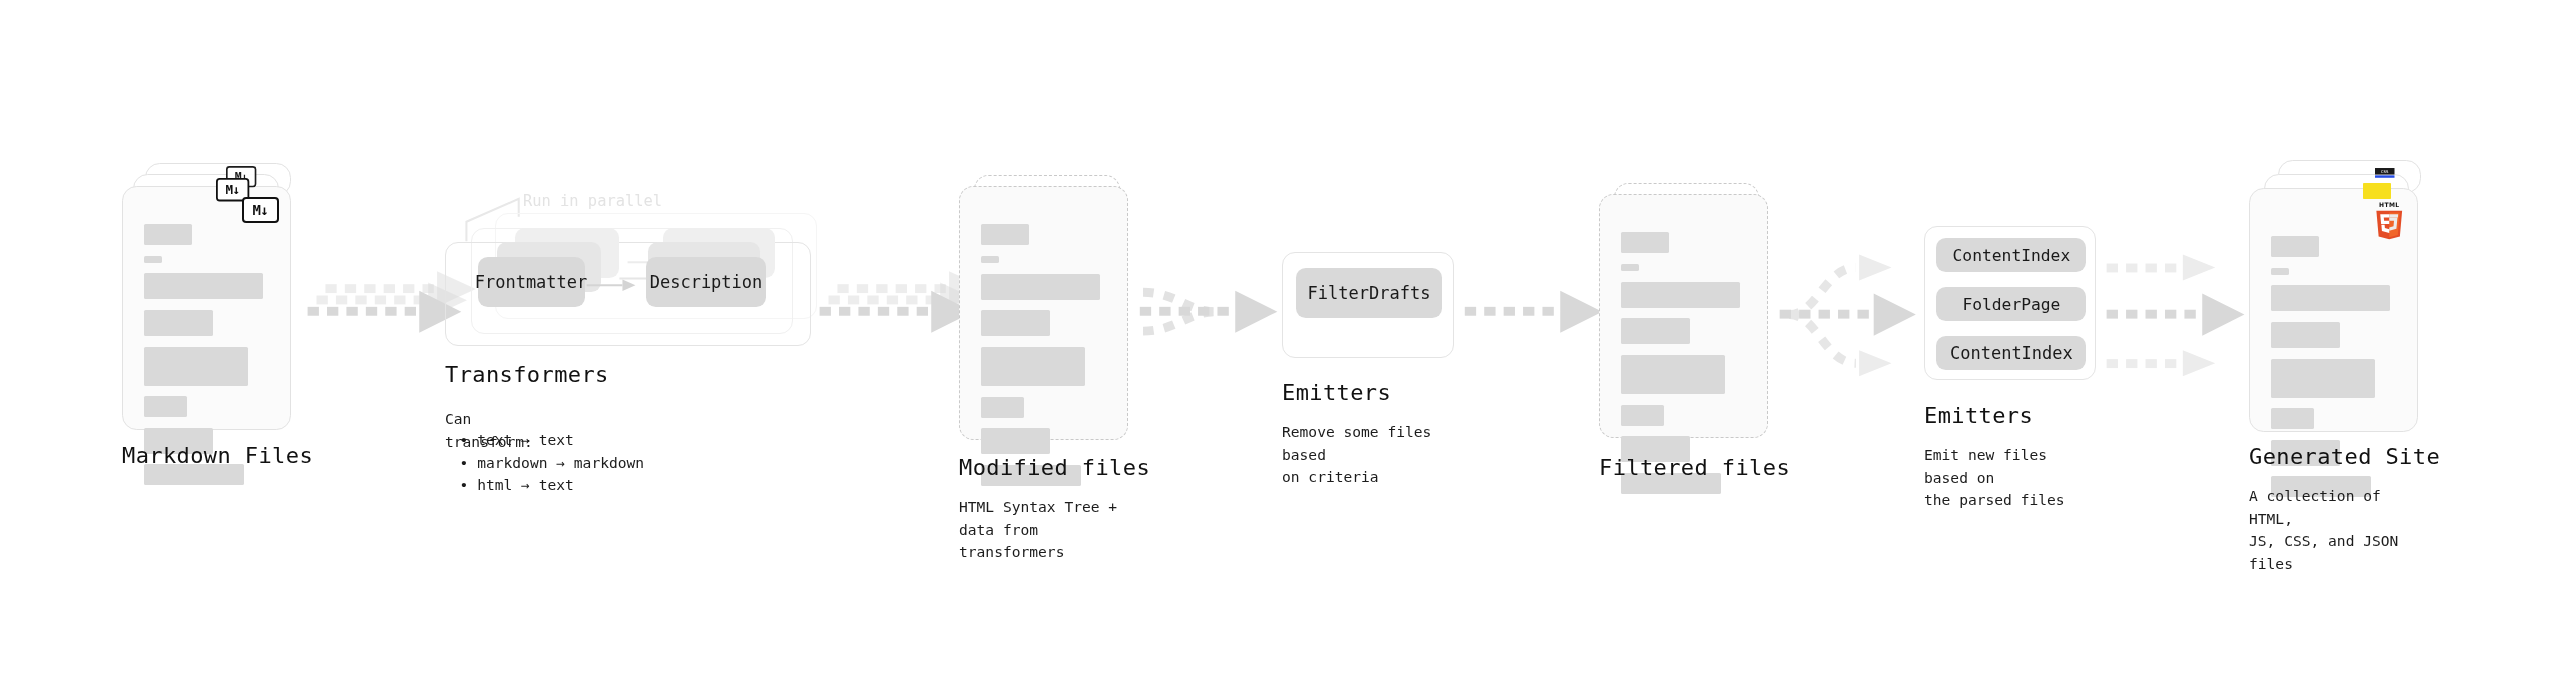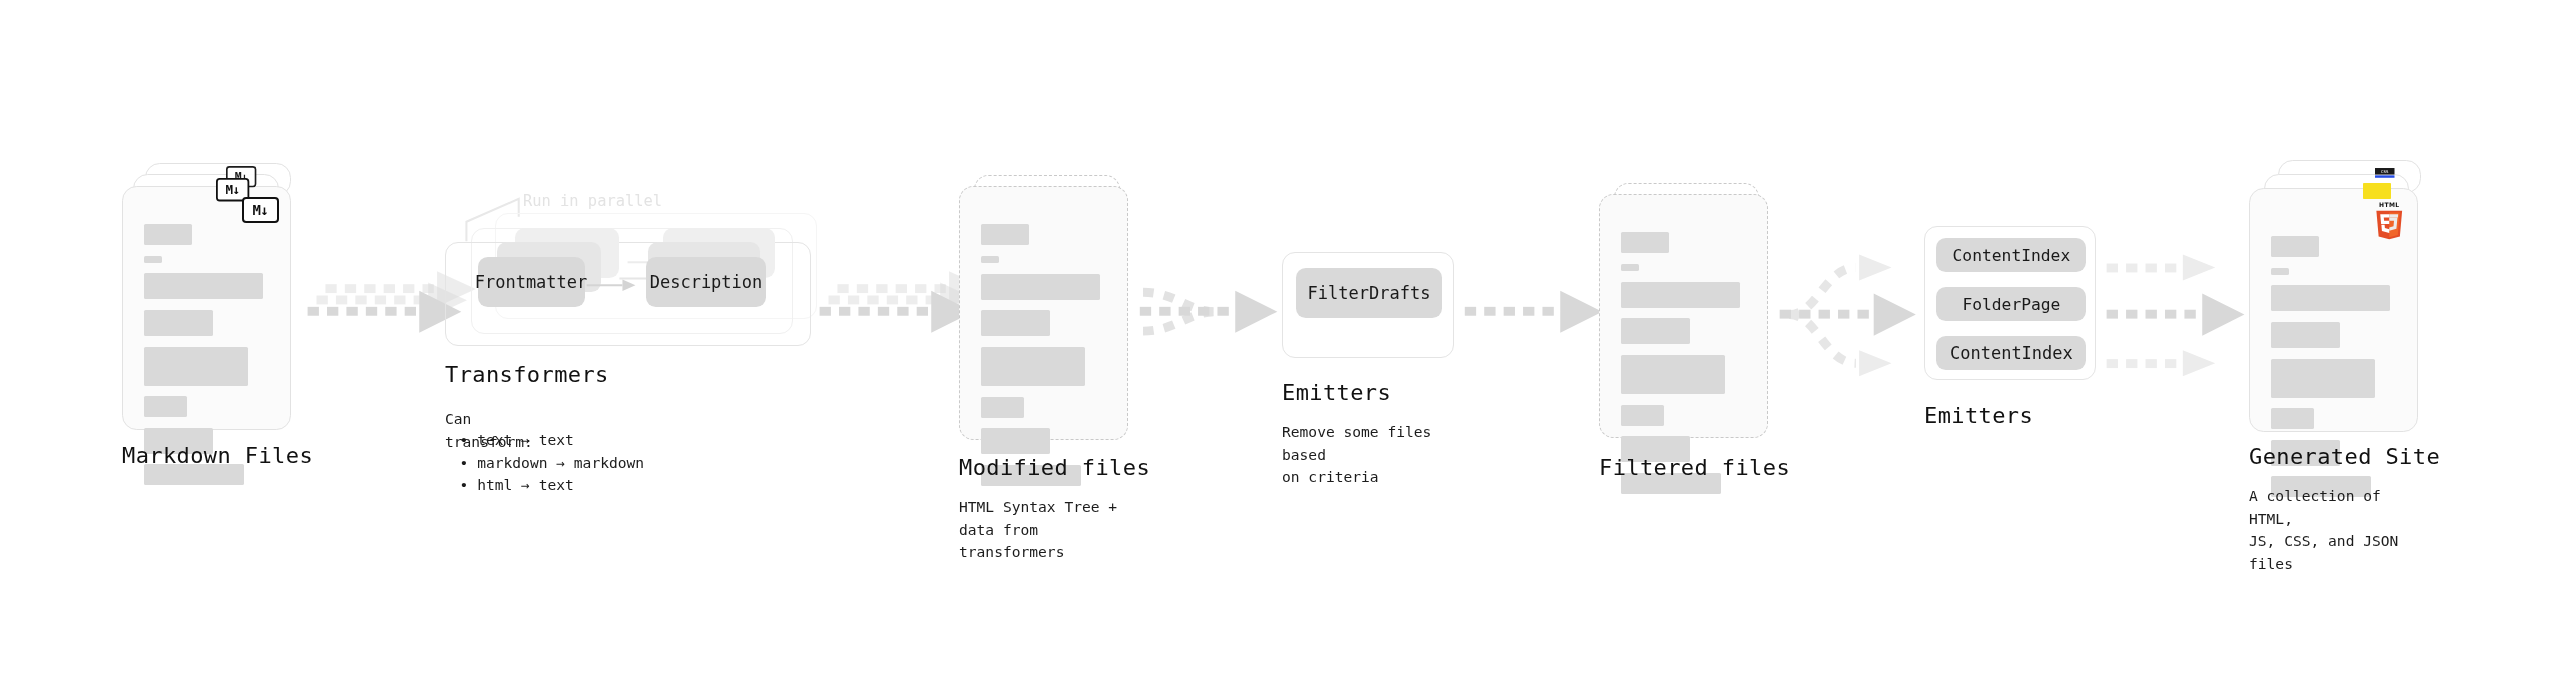--- a/index.html
+++ b/index.html
@@ -396,20 +396,22 @@
     </svg>
   </div>
 
   <div class="node" style="left:1924px; top:226px;">
     <div class="plugin-box" style="left:0px; top:0px; width:172px; height:154px; position:relative;">
       <div class="pill" style="left:11.4px; top:11.4px; width:150px; height:34px; font-size:16.3px;">ContentIndex</div>
       <div class="pill" style="left:11.4px; top:60px; width:150px; height:34px; font-size:16.3px;">FolderPage</div>
       <div class="pill" style="left:11.4px; top:109px; width:150px; height:34px; font-size:17px;">ContentIndex</div>
     </div>
     <div class="title" style="left:0px; top:177px;">Emitters</div>
+    <div class="sub" style="left:0px; top:218px;">Emit new files based on
+the parsed files</div>
   </div>
 
   <div class="conn" style="left:2105px; top:240px;">
     <svg width="154" height="154" viewBox="0 0 190 190">
       <g fill="#ececec">
         <rect x="2" y="29" width="14" height="11"></rect>
           <rect x="26" y="29" width="14" height="11"></rect>
         <rect x="50" y="29" width="14" height="11"></rect>
           <rect x="74" y="29" width="14" height="11"></rect>
         <polygon points="96,18 136,34 96,50"></polygon>

